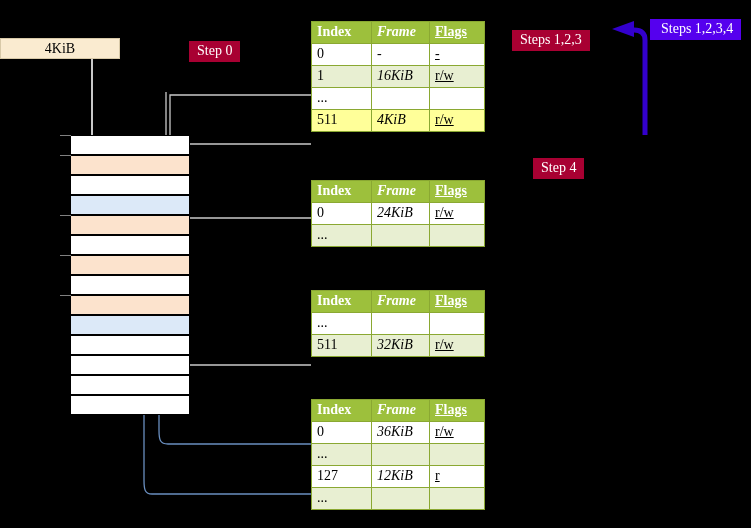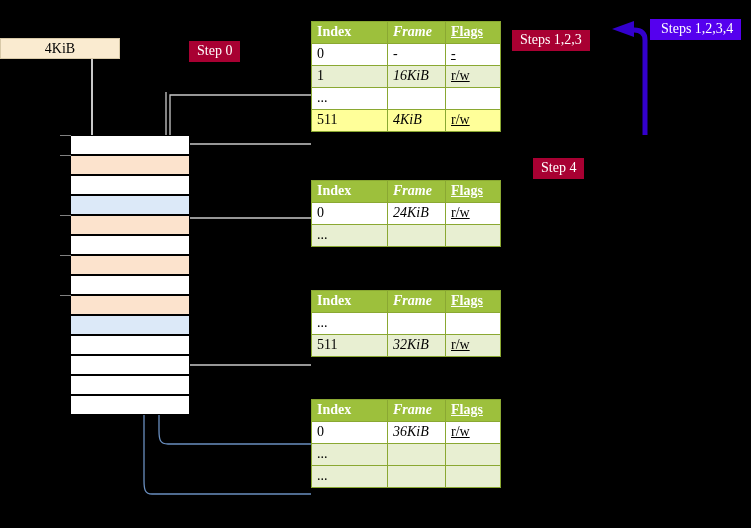--- a/index.html
+++ b/index.html
@@ -88,21 +88,21 @@
     height: 18px;
     box-sizing: border-box;
   }
   .ptable th {
     background: #9DC03C;
     color: #ffffff;
     font-weight: bold;
   }
   .ptable td { color: #000000; }
   .ptable tr.alt td { background: #E8EFD2; }
-  .ptable .c-index { width: 76px; }
+  .ptable .c-index { width: 60px; }
   .ptable .c-frame { width: 58px; font-style: italic; }
   .ptable .c-flags { width: 55px; text-decoration: underline; }
   .ptable td.hl { background: #FFFF99; }
   .ptable tr.alt td.hl { background: #FFFF99; }
 
   #table-0 { left: 311px; top: 21px; }
   #table-1 { left: 311px; top: 180px; }
   #table-2 { left: 311px; top: 290px; }
   #table-3 { left: 311px; top: 399px; }
 
@@ -288,20 +288,25 @@
       <tr>
         <td class="c-index">0</td>
         <td class="c-frame">36KiB</td>
         <td class="c-flags">r/w</td>
       </tr>
       <tr class="alt">
         <td class="c-index">...</td>
         <td class="c-frame"></td>
         <td class="c-flags"></td>
       </tr>
+      <tr>
+        <td class="c-index">127</td>
+        <td class="c-frame">12KiB</td>
+        <td class="c-flags">r</td>
+      </tr>
       <tr class="alt">
         <td class="c-index">...</td>
         <td class="c-frame"></td>
         <td class="c-flags"></td>
       </tr>
     </tbody>
 </table>
 
 <div class="abs mem-tick" style="top: 135px;"></div>
 <div class="abs mem-tick" style="top: 155px;"></div>

